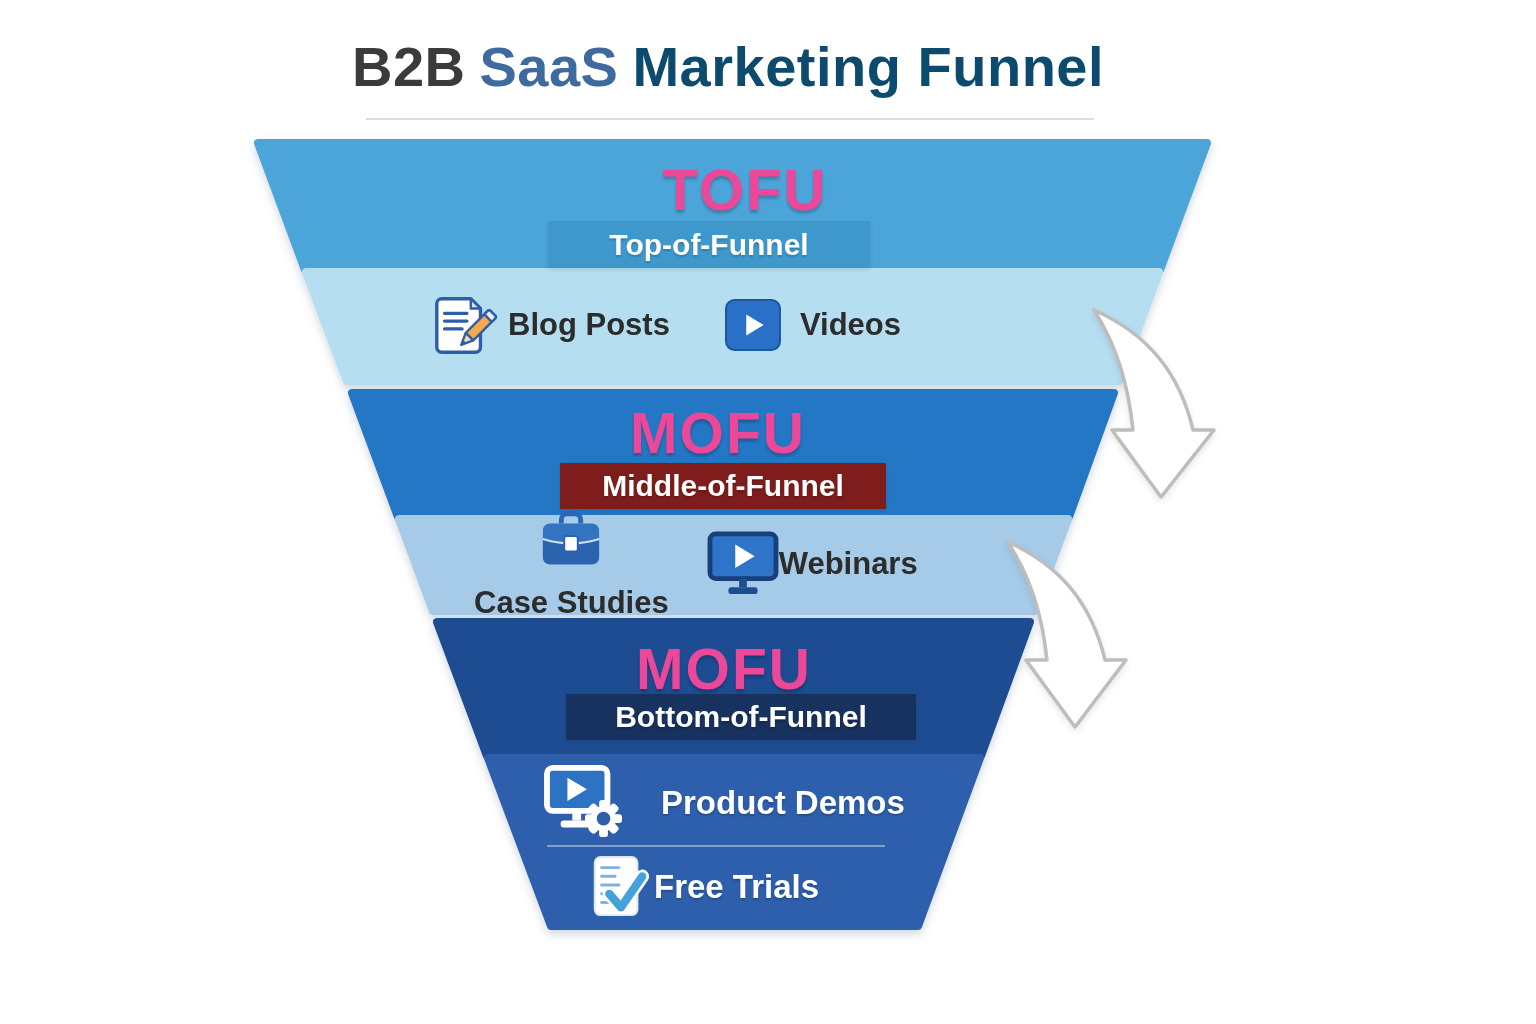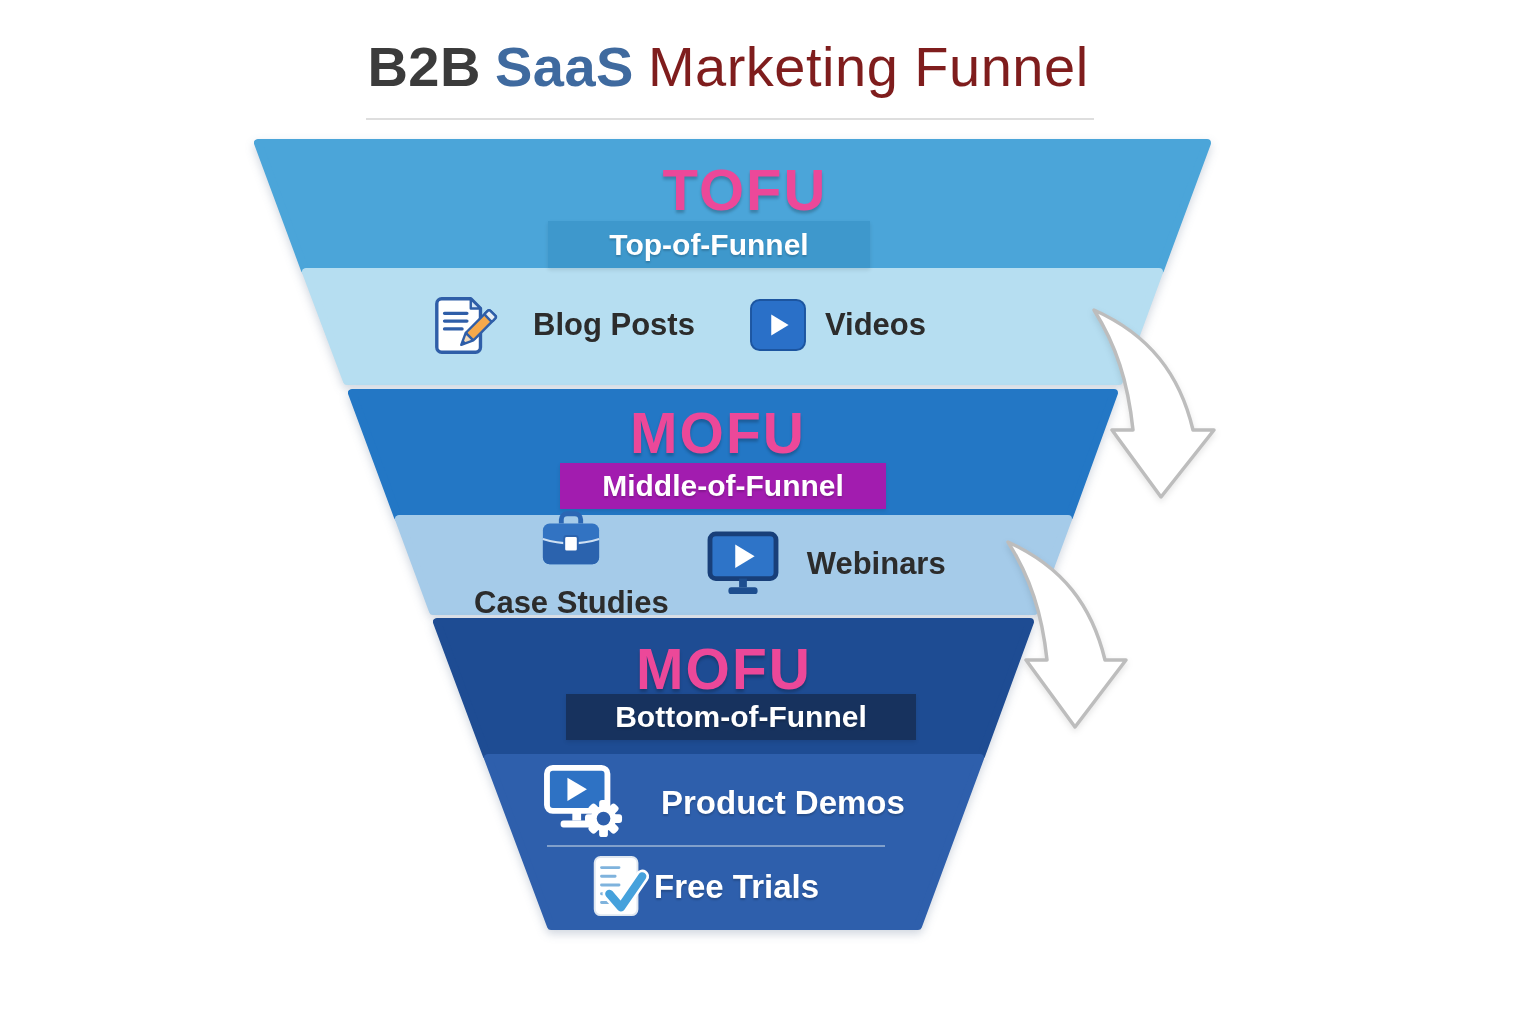--- a/index.html
+++ b/index.html
@@ -16,21 +16,21 @@
     position:absolute;
     top:34px; left:0; right:0;
     text-align:center;
     transform:translateX(-40px);
     font-size:56px;
     letter-spacing:0.5px;
     white-space:nowrap;
   }
   .title .t1{color:#3b3b3b;font-weight:700;}
   .title .t2{color:#3f6a9f;font-weight:700;margin:0 14px;}
-  .title .t3{color:#7f1d1d;font-weight:400;text-align:center;}
+  .title .t3{color:#0c4a6e;font-weight:700;text-align:center;}
   .title-rule{
     position:absolute;
     top:118px; left:366px; width:728px; height:2px;
     background:#dedede;
   }
   
   .funnel-svg{position:absolute;left:0;top:0;}
   .band{filter:drop-shadow(0 4px 5px rgba(40,70,110,0.22));}
   .flow-arrow{filter:drop-shadow(0 3px 3px rgba(0,0,0,0.10));}
   
@@ -106,21 +106,21 @@
     </g>
     <g class="flow-arrow">
       <path d="M1008 542 C1063 567 1092 606 1105 660 L1126 660 L1075 727 L1026 660 L1047 660 C1042 613 1030 577 1008 542 Z" fill="#ffffff" stroke="#bdbdbd" stroke-width="3.5" stroke-linejoin="round"></path>
     </g>
   </svg>
 
   <div class="acronym" style="left:595px; top:156px; font-size:58px;">TOFU</div>
   <div class="stage-label-box" style="left:548px; top:221px; width:322px; height:47px; line-height:47px; background:#3E98CC;">Top-of-Funnel</div>
 
   <div class="row" style="left:430px; top:288px; height:74px; gap:54px;">
-    <div class="item" style="gap:37px;">
+    <div class="item" style="gap:12px;">
       <span class="icon">
         <svg width="66" height="66" viewBox="0 0 68 68">
           <path d="M12 7 h30 l10 10 v40 a5 5 0 0 1 -5 5 H12 a5 5 0 0 1 -5 -5 V12 a5 5 0 0 1 5 -5 z" fill="#ffffff" stroke="#2f5ea8" stroke-width="3.5" stroke-linejoin="round"></path>
           <path d="M42 7 l10 10 h-10 z" fill="#d6e6f6" stroke="#2f5ea8" stroke-width="2.5" stroke-linejoin="round"></path>
           <path d="M15 22 H38 M15 30 H38 M15 38 H33" stroke="#2f5ea8" stroke-width="3.5" stroke-linecap="round"></path>
           <g transform="rotate(45 46 40)">
             <rect x="41" y="14" width="11" height="34" rx="2" fill="#f6a94b" stroke="#2f5ea8" stroke-width="2.5"></rect>
             <rect x="41" y="14" width="11" height="7" rx="2" fill="#e8edf3" stroke="#2f5ea8" stroke-width="2.5"></rect>
             <path d="M41 48 L46.5 60 L52 48 Z" fill="#f3d9b8" stroke="#2f5ea8" stroke-width="2.5" stroke-linejoin="round"></path>
             <path d="M44.3 55 L46.5 60 L48.7 55 Z" fill="#2f5ea8"></path>
@@ -134,36 +134,36 @@
         <svg width="58" height="54" viewBox="0 0 60 56">
           <rect x="2" y="2" width="56" height="52" rx="9" fill="#2a70c8" stroke="#1c55a0" stroke-width="2"></rect>
           <path d="M23 17 L41 28 L23 39 Z" fill="#ffffff"></path>
         </svg>
       </span>
       <span class="item-label dark">Videos</span>
     </div>
   </div>
 
   <div class="acronym" style="left:568px; top:400px; font-size:57px;">MOFU</div>
-  <div class="stage-label-box" style="left:560px; top:463px; width:326px; height:46px; line-height:46px; background:#a21caf;">Middle-of-Funnel</div>
+  <div class="stage-label-box" style="left:560px; top:463px; width:326px; height:46px; line-height:46px; background:#7f1d1d;">Middle-of-Funnel</div>
 
   <div class="row" style="left:474px; top:528px; height:72px; gap:38px;">
     <div class="item" style="gap:16px;flex-direction:column;">
       <span class="icon">
         <svg width="68" height="62" viewBox="0 0 70 64">
           <path d="M25 17 v-4 a6 6 0 0 1 6 -6 h8 a6 6 0 0 1 6 6 v4" fill="none" stroke="#2b66b4" stroke-width="5"></path>
           <rect x="6" y="17" width="58" height="42" rx="7" fill="#3273c2"></rect>
           <path d="M6 34 q29 9 58 0 v18 a7 7 0 0 1 -7 7 H13 a7 7 0 0 1 -7 -7 z" fill="#2b63ae"></path>
           <path d="M6 33 q29 9 58 0" fill="none" stroke="#cfe0f2" stroke-width="2"></path>
           <rect x="28" y="30" width="14" height="16" rx="2.5" fill="#ffffff" stroke="#2b63ae" stroke-width="2"></rect>
         </svg>
       </span>
       <span class="item-label dark">Case Studies</span>
     </div>
-    <div class="item" style="gap:28px;">
+    <div class="item" style="gap:0;">
       <span class="icon">
         <svg width="72" height="66" viewBox="0 0 74 68">
           <rect x="3" y="3" width="68" height="46" rx="6" fill="#2e74c8" stroke="#183f79" stroke-width="5"></rect>
           <path d="M29 14 L49 26 L29 38 Z" fill="#ffffff"></path>
           <rect x="33" y="49" width="8" height="9" fill="#1d4e8f"></rect>
           <rect x="22" y="58" width="30" height="7" rx="3" fill="#1d4e8f"></rect>
         </svg>
       </span>
       <span class="item-label dark">Webinars</span>
     </div>

